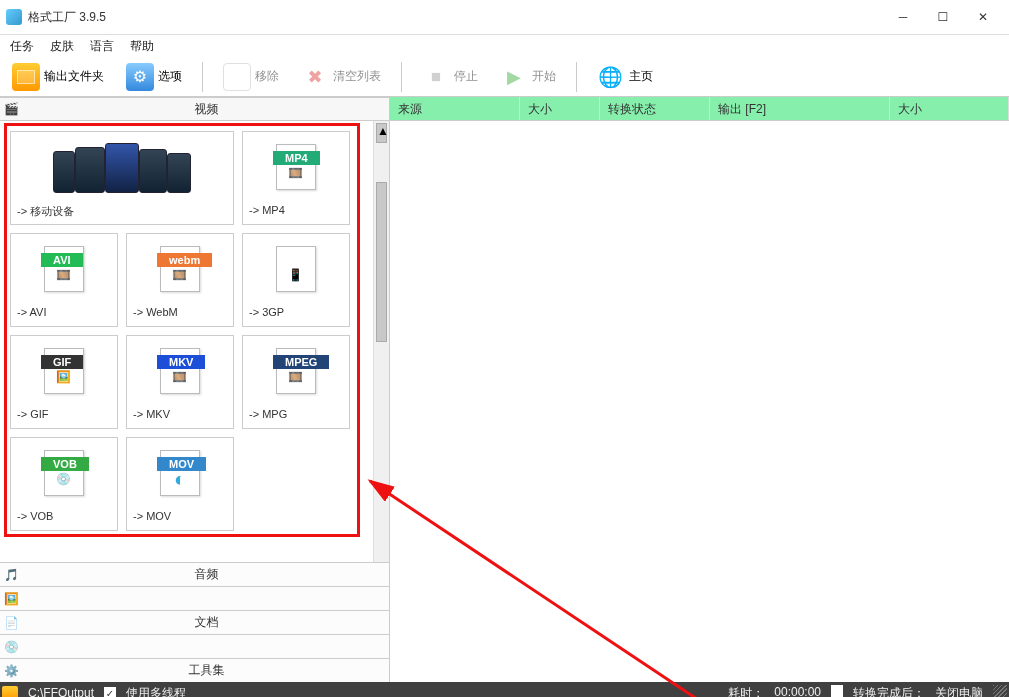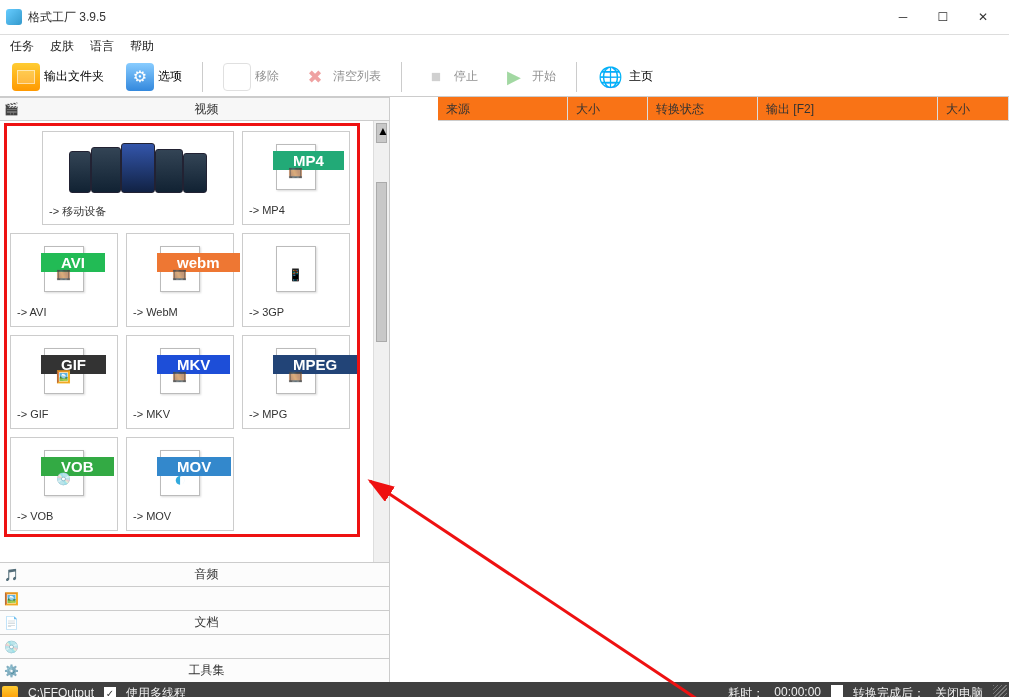--- a/index.html
+++ b/index.html
@@ -32,34 +32,34 @@
 .left { width:390px; display:flex; flex-direction:column; border-right:1px solid #ccc; }
 .cat-header { height:24px; display:flex; align-items:center; border-top:1px solid #ccc; border-bottom:1px solid #ccc; background:#f7f7f7; }
 .cat-header .ci { width:24px; display:flex; justify-content:center; }
 .cat-header .cl { flex:1; text-align:center; color:#333; }
 .video-panel { flex:1; position:relative; padding:6px; overflow:hidden; }
 .red-box { position:absolute; left:4px; top:2px; width:356px; height:414px; border:3px solid #e11; z-index:5; pointer-events:none; }
 .grid { display:grid; grid-template-columns:repeat(3,108px); grid-auto-rows:94px; gap:8px; padding:4px; }
 .tile { border:1px solid #ccc; background:#fff; display:flex; flex-direction:column; cursor:pointer; }
 .tile .thumb { flex:1; display:flex; align-items:center; justify-content:center; position:relative; }
 .tile .lbl { height:22px; padding:2px 6px; color:#333; font-size:11px; }
-.tile.wide { grid-column:span 2;margin-left:32px; }
+.tile.wide { grid-column:span 2; }
 .fmt-icon { width:40px; height:46px; background:#fff; border:1px solid #bbb; position:relative; box-shadow:1px 1px 2px rgba(0,0,0,.15); }
-.fmt-icon .tag { position:absolute; top:6px; left:-4px; padding:1px 20px; font-size:15px; color:#fff; font-weight:bold; }
+.fmt-icon .tag { position:absolute; top:6px; left:-4px; padding:1px 12px; font-size:11px; color:#fff; font-weight:bold; }
 .fmt-icon .body { position:absolute; bottom:4px; left:4px; right:4px; height:24px; display:flex; align-items:center; justify-content:center; }
 .devices-thumb { width:160px; height:52px; display:flex; align-items:flex-end; justify-content:center; gap:-4px; }
 .dev { background:linear-gradient(#345,#123); border:1px solid #223; border-radius:3px; }
 .scroll-gutter { position:absolute; right:0; top:0; bottom:0; width:16px; background:#f0f0f0; border-left:1px solid #ddd; }
 .scroll-thumb { position:absolute; left:2px; right:2px; top:2px; height:20px; background:#c8c8c8; border:1px solid #aaa; }
 .scroll-thumb.b { top:auto; bottom:220px; height:160px; }
 .cat-row { height:24px; display:flex; align-items:center; border-top:1px solid #ccc; background:#fcfcfc; }
 .cat-row .ci { width:24px; display:flex; justify-content:center; }
 .cat-row .cl { flex:1; text-align:center; color:#333; }
 .right { flex:1; display:flex; flex-direction:column; }
-.cols { height:24px; display:flex; border-bottom:1px solid #ccc; background:#f97316;margin-left:48px; }
+.cols { height:24px; display:flex; border-bottom:1px solid #ccc; background:#86efac; }
 .col { border-right:1px solid #ddd; padding:4px 8px; color:#333; }
 .list-area { flex:1; position:relative; background:#fff; }
 .status { height:22px; background:#404040; color:#eee; display:flex; align-items:center; padding:0 2px; gap:10px; }
 .status .folder-ic { width:16px; height:14px; background:linear-gradient(#fc3,#f90); border-radius:2px; }
 .status .chk { width:12px; height:12px; background:#fff; display:inline-flex; align-items:center; justify-content:center; color:#333; font-size:10px; }
 .status .right-side { margin-left:auto; display:flex; align-items:flex-start; gap:10px; }
 .status .grip { width:14px; height:14px; background:repeating-linear-gradient(135deg,#777,#777 1px,transparent 1px,transparent 3px); }
 .arrow { position:absolute; z-index:6; pointer-events:none; }
 </style>
 </head>

